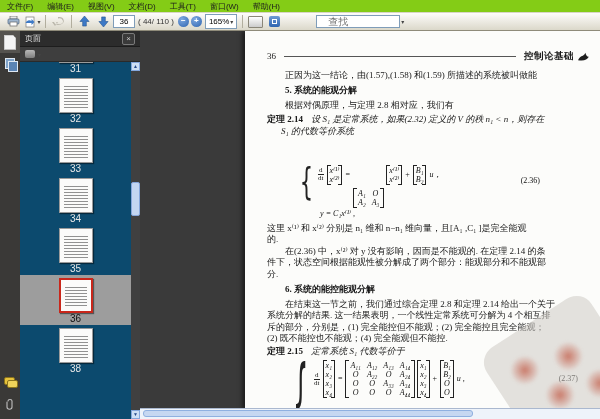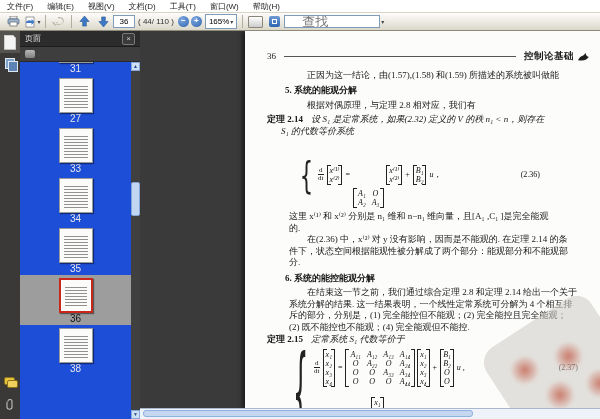--- a/index.html
+++ b/index.html
@@ -1,35 +1,35 @@
 <!DOCTYPE html>
 <html><head>
 <meta charset="utf-8">
 <style>
   html,body{margin:0;padding:0;background:#555;}
   #root{position:relative;width:600px;height:419px;overflow:hidden;background:#3a3a3a;
         font-family:"Liberation Sans",sans-serif;-webkit-font-smoothing:antialiased;}
   
-  .menubar{position:absolute;left:0;top:0;width:600px;height:12px;background:#ffffff;
+  .menubar{position:absolute;left:0;top:0;width:600px;height:12px;background:#84cc16;
            border-bottom:1px solid #d9d5c6;display:flex;align-items:center;font-size:8px;color:#1c1c1c;z-index:5;}
   .menu-item{padding:0 7px;height:100%;display:flex;align-items:center;cursor:default;}
   
   .toolbar{position:absolute;left:0;top:13px;width:600px;height:18px;
            background:linear-gradient(#fefdfb,#dbd8ca);border-bottom:1px solid #8f8b7a;
            display:flex;align-items:center;padding:0 4px;box-sizing:border-box;z-index:5;}
   .tb-btn{height:15px;min-width:17px;display:flex;align-items:center;justify-content:center;border-radius:2px;margin:0 1px;}
   .tb-sep{width:1px;height:13px;background:#b2ae9e;margin:0 3px;}
   .caret{font-size:6px;color:#444;margin-left:1px;}
   .page-input{width:20px;height:11px;font-size:8px;border:1px solid #7f9db9;text-align:center;padding:0;
               font-family:"Liberation Sans",sans-serif;}
   .page-count{font-size:8px;color:#333;margin:0 3px;white-space:nowrap;}
   .zoom-box{display:flex;align-items:center;height:13px;background:#fff;border:1px solid #7f9db9;
             font-size:8px;padding:0 3px;margin:0 2px;}
-  .find-input{width:60px;height:11px;font-size:13px;border:1px solid #7f9db9;padding:0 17px;
-              font-family:"Liberation Sans",sans-serif;color:#666;}
+  .find-input{width:60px;height:11px;font-size:10px;border:1px solid #7f9db9;padding:0 11px;
+              font-family:"Liberation Sans",sans-serif;color:#666;margin-left:32px;}
   .round-btn{width:11px;height:11px;border-radius:50%;background:radial-gradient(circle at 35% 30%,#7fa9e0,#2e64b0);
              color:#fff;font-size:8px;line-height:10px;text-align:center;font-weight:bold;margin:0 1px;}
   .round-btn::before{content:"";}
   .zo::after{content:"−";display:block;margin-top:-0.5px;}
   .zi::after{content:"+";display:block;margin-top:-0.5px;}
   .fitw{width:13px;height:10px;border:1px solid #8a8678;background:linear-gradient(#fff,#ccc);border-radius:1px;}
   .fullscr{width:11px;height:11px;border-radius:2px;background:linear-gradient(#6f9bd6,#2e64b0);position:relative;}
   .fullscr::after{content:"";position:absolute;inset:3px;border:1px solid #fff;}
   
   .navstrip{position:absolute;left:0;top:31px;width:20px;height:388px;background:#3a3937;z-index:4;}
@@ -40,21 +40,21 @@
   .icon-layers{position:relative;width:11px;height:12px;}
   .icon-layers i{position:absolute;display:block;width:8px;height:9px;border:1px solid #dfe8f2;background:#5b84b4;}
   .icon-layers i:first-child{left:0;top:0;background:#7fa3c9;}
   .icon-layers i:last-child{left:3px;top:3px;}
   .nav-bottom{position:absolute;left:0;bottom:4px;width:20px;}
   .icon-comments{position:relative;width:12px;height:10px;}
   .icon-comments i{position:absolute;display:block;width:9px;height:6px;background:#e7c33c;border:1px solid #8b731c;border-radius:2px;}
   .icon-comments i:first-child{left:0;top:0;}
   .icon-comments i:last-child{left:3px;top:3px;background:#f0d25a;}
   
-  .panel{position:absolute;left:20px;top:31px;width:120px;height:388px;background:#1d4ed8;
+  .panel{position:absolute;left:20px;top:31px;width:120px;height:388px;background:#0c4a6e;
          display:flex;flex-direction:column;z-index:4;}
   .panel-header{height:15px;background:#2c2c2c;color:#e2e2e2;font-size:8px;display:flex;align-items:center;
                 padding:0 5px;border-bottom:1px solid #1d1d1d;flex:0 0 auto;}
   .panel-close{margin-left:auto;width:11px;height:10px;border:1px solid #7a7a7a;border-radius:2px;color:#cfcfcf;
                font-size:8px;line-height:9px;text-align:center;background:#3a3a3a;}
   .panel-options{height:14px;background:#3e3e3e;border-bottom:1px solid #2a2a2a;display:flex;align-items:center;
                  padding:0 5px;flex:0 0 auto;color:#c9c9c9;}
   .opt-icon{width:10px;height:8px;border-radius:2px;background:linear-gradient(#b9b9b9,#7f7f7f);margin-right:2px;}
   .thumbs{flex:1;position:relative;overflow:hidden;}
   .thumb-list{position:absolute;left:0;top:-37px;width:111px;}
@@ -75,21 +75,21 @@
             border:1px solid #86a7dc;border-radius:2px;box-sizing:border-box;}
   
   .viewer{position:absolute;left:140px;top:31px;width:460px;height:388px;background:#3a3a3a;}
   .page{position:absolute;left:105px;top:0;width:355px;height:378px;background:#fcfcfa;
         box-shadow:-3px 0 4px rgba(0,0,0,.5);overflow:hidden;color:#191919;
         font-family:"Liberation Serif","DejaVu Serif",serif;}
   .pc{padding:20px 10px 0 22px;font-size:9px;line-height:11.5px;}
   .ph{display:flex;align-items:center;margin-bottom:7px;}
   .ph .rule{flex:1;border-top:1px solid #555;margin:0 8px;height:0;}
   .ph .rt{font-weight:bold;font-size:9.5px;letter-spacing:.5px;}
-  .line{white-space:nowrap;margin-left:22px;}
+  .line{white-space:nowrap;}
   .ind{text-indent:18px;}
   .bh{font-weight:bold;margin:4px 0 3px;text-indent:18px;}
   .thm-line{white-space:nowrap;}
   .thm-lbl{font-weight:bold;margin-right:6px;}
   .thm-it{font-style:italic;}
   .thm-cont{margin-left:14px;font-style:italic;}
   
   .eq{display:flex;align-items:center;font-size:8px;font-style:italic;color:#111;}
   .eq236{margin:4px 0 3px 30px;}
   .eq237{margin:3px 0 0 24px;}
@@ -246,21 +246,21 @@
     <div class="thumbs">
       <div class="thumb-list" id="thumb-list">
           <div class="thumb-item">
             <div class="thumb-page"></div>
             <div class="thumb-label">31</div>
           </div>
           <div class="thumb-item">
             <div class="thumb-page">
               <div class="tl"></div>
             </div>
-            <div class="thumb-label">27</div>
+            <div class="thumb-label">32</div>
           </div>
           <div class="thumb-item">
             <div class="thumb-page">
               <div class="tl"></div>
             </div>
             <div class="thumb-label">33</div>
           </div>
           <div class="thumb-item">
             <div class="thumb-page">
               <div class="tl"></div>
@@ -343,20 +343,21 @@
                 <span>x⁽¹⁾</span>
                   <span>x⁽²⁾</span>
               </span>
               <span class="op">+</span>
               <span class="vec">
                 <span>B₁</span>
                   <span>B₂</span>
               </span>
               <span class="uvar">u，</span>
             </div>
+            <div class="eqrow yline">y = C₁x⁽¹⁾ ,</div>
           </div>
           <span class="eq-label lbl236">(2.36)</span>
         </div>
 
         <div class="line">这里 x⁽¹⁾ 和 x⁽²⁾ 分别是 n₁ 维和 n−n₁ 维向量，且[A₁ ,C₁ ]是完全能观</div>
         <div class="line">的.</div>
         <div class="line ind">在(2.36) 中，x⁽²⁾ 对 y 没有影响，因而是不能观的. 在定理 2.14 的条</div>
         <div class="line">件下，状态空间根据能观性被分解成了两个部分：能观部分和不能观部</div>
         <div class="line">分.</div>
 

